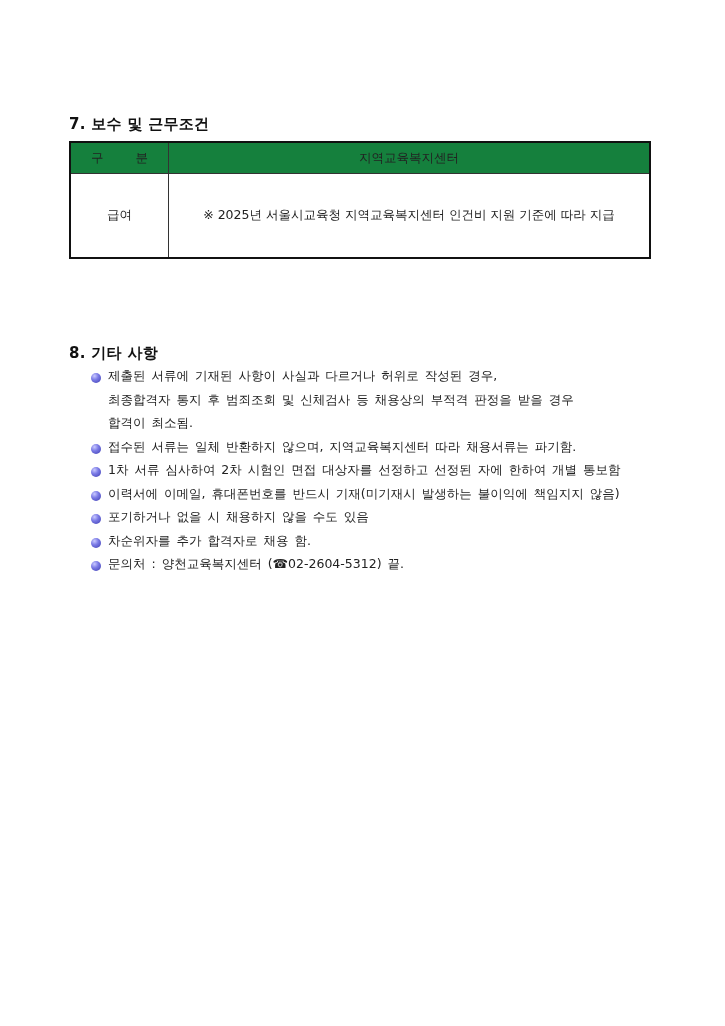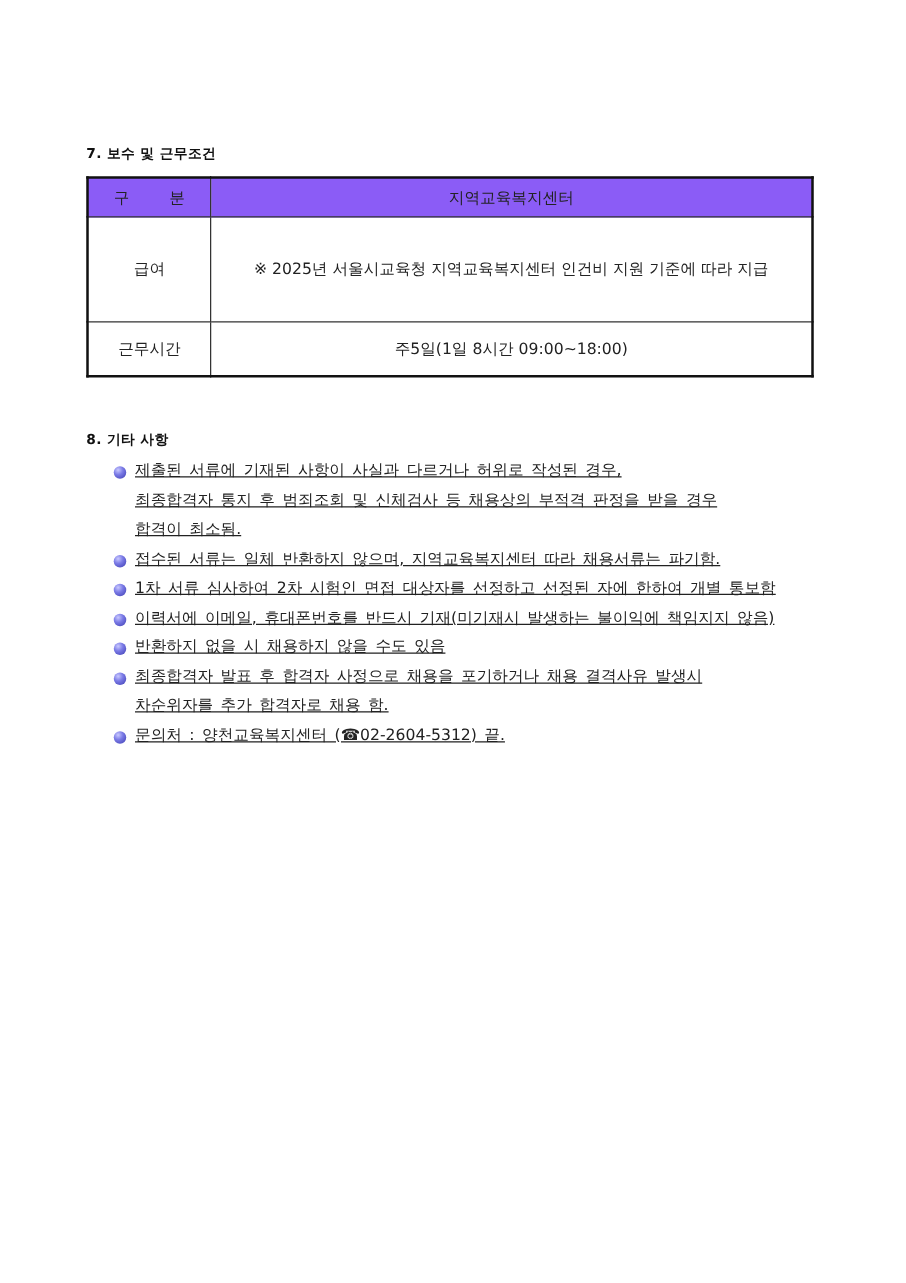--- a/index.html
+++ b/index.html
@@ -11,21 +11,21 @@
       width: 725px;
       height: 1026px;
       position: relative;
       font-family: "DejaVu Sans", "Liberation Sans", sans-serif;
       color: #222222;
       overflow: hidden;
     }
     .section-title {
       position: absolute;
       left: 69px;
-      font-size: 11px;
+      font-size: 15px;
       font-weight: bold;
       color: #111111;
       letter-spacing: 0.3px;
     }
     #sec7-title { top: 115px; }
     #sec8-title { top: 344px; }
 
     table.cond {
       position: absolute;
       left: 69px;
@@ -37,41 +37,40 @@
     }
     table.cond td {
       border: 1px solid #333333;
       text-align: center;
       vertical-align: middle;
       padding: 0;
       color: #222222;
     }
     table.cond td.c1 { width: 97px; }
     table.cond tr.head td {
-      background: #8b5cf6;
+      background: #15803d;
       height: 30px;
     }
     table.cond tr.salary td { height: 83px; margin-top: 12px; }
     table.cond tr.hours td { height: 42px; }
     .head-label { letter-spacing: 14px; padding-left: 14px; }
 
     .notes {
       position: absolute;
       left: 88px;
       top: 364px;
       width: 580px;
       font-size: 12.5px;
       line-height: 23.5px;
       color: #222222;
     }
     .note {
       position: relative;
       padding-left: 20px;
       word-spacing: 2px;
-      text-decoration: underline;
     }
     .note .line { display: block; white-space: nowrap; }
     .bullet {
       position: absolute;
       left: 3px;
       top: 9px;
       width: 10px;
       height: 10px;
       border-radius: 50%;
       background: radial-gradient(circle at 35% 30%, #c9c9ff 0%, #7b7be6 40%, #3b3bb0 100%);
@@ -85,24 +84,20 @@
 <table class="cond">
   <tbody>
       <tr class="head">
     <td class="c1"><span class="head-label">구 분</span></td>
     <td>지역교육복지센터</td>
   </tr>
   <tr class="salary">
     <td class="c1">급여</td>
     <td>※ 2025년 서울시교육청 지역교육복지센터 인건비 지원 기준에 따라 지급</td>
   </tr>
-  <tr class="hours">
-    <td class="c1">근무시간</td>
-    <td>주5일(1일 8시간 09:00~18:00)</td>
-  </tr>
 </tbody>
   </table>
 
 <div id="sec8-title" class="section-title">8. 기타 사항</div>
 
 <div class="notes">
   <div class="note">
     <span class="bullet"></span>
     <span class="line">제출된 서류에 기재된 사항이 사실과 다르거나 허위로 작성된 경우,</span>
     <span class="line">최종합격자 통지 후 범죄조회 및 신체검사 등 채용상의 부적격 판정을 받을 경우</span>
@@ -115,24 +110,23 @@
   <div class="note">
     <span class="bullet"></span>
     <span class="line">1차 서류 심사하여 2차 시험인 면접 대상자를 선정하고 선정된 자에 한하여 개별 통보함</span>
   </div>
   <div class="note">
     <span class="bullet"></span>
     <span class="line">이력서에 이메일, 휴대폰번호를 반드시 기재(미기재시 발생하는 불이익에 책임지지 않음)</span>
   </div>
   <div class="note">
     <span class="bullet"></span>
-    <span class="line">반환하지 없을 시 채용하지 않을 수도 있음</span>
+    <span class="line">포기하거나 없을 시 채용하지 않을 수도 있음</span>
   </div>
   <div class="note">
     <span class="bullet"></span>
-    <span class="line">최종합격자 발표 후 합격자 사정으로 채용을 포기하거나 채용 결격사유 발생시</span>
     <span class="line">차순위자를 추가 합격자로 채용 함.</span>
   </div>
   <div class="note">
     <span class="bullet"></span>
     <span class="line">문의처 : 양천교육복지센터 (☎02-2604-5312)  끝.</span>
   </div>
 </div>
 
 </body></html>

